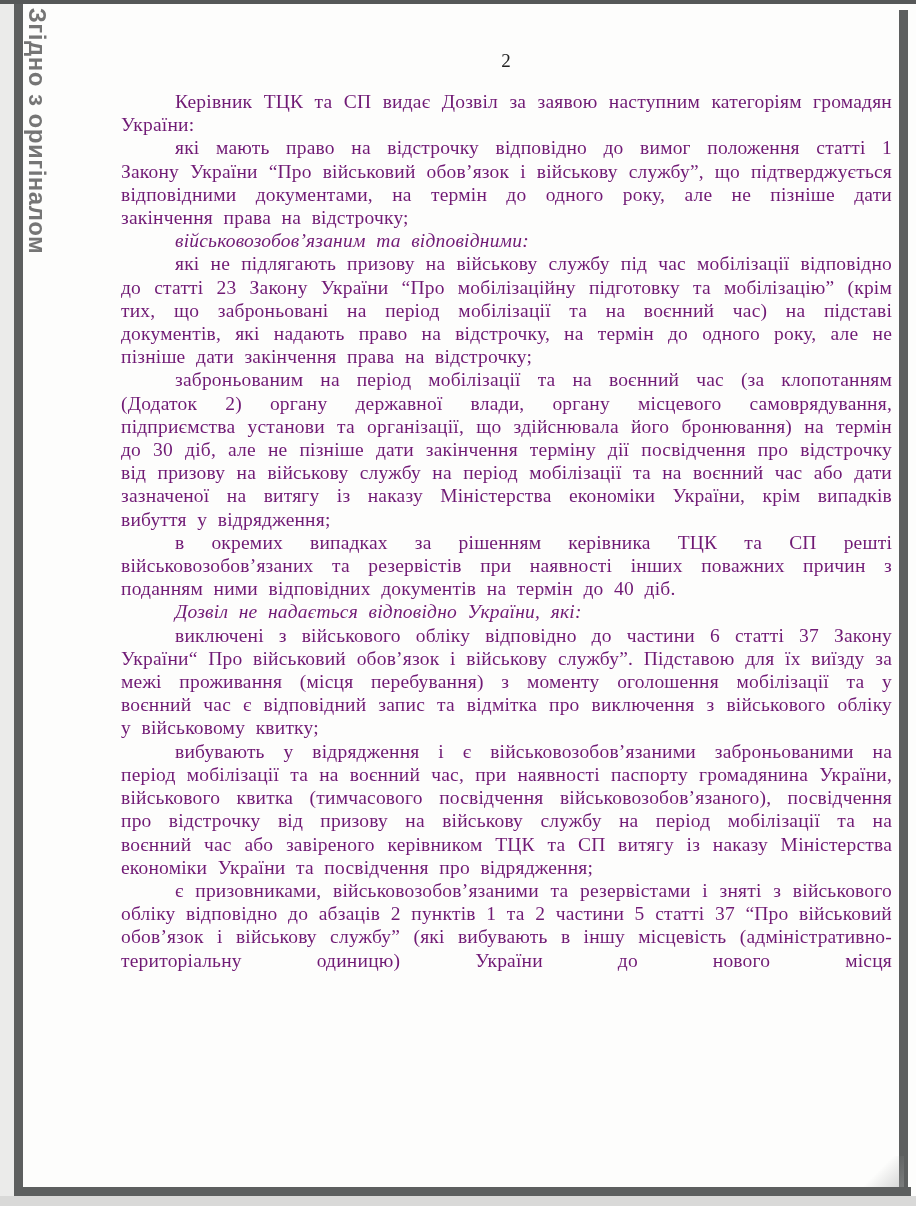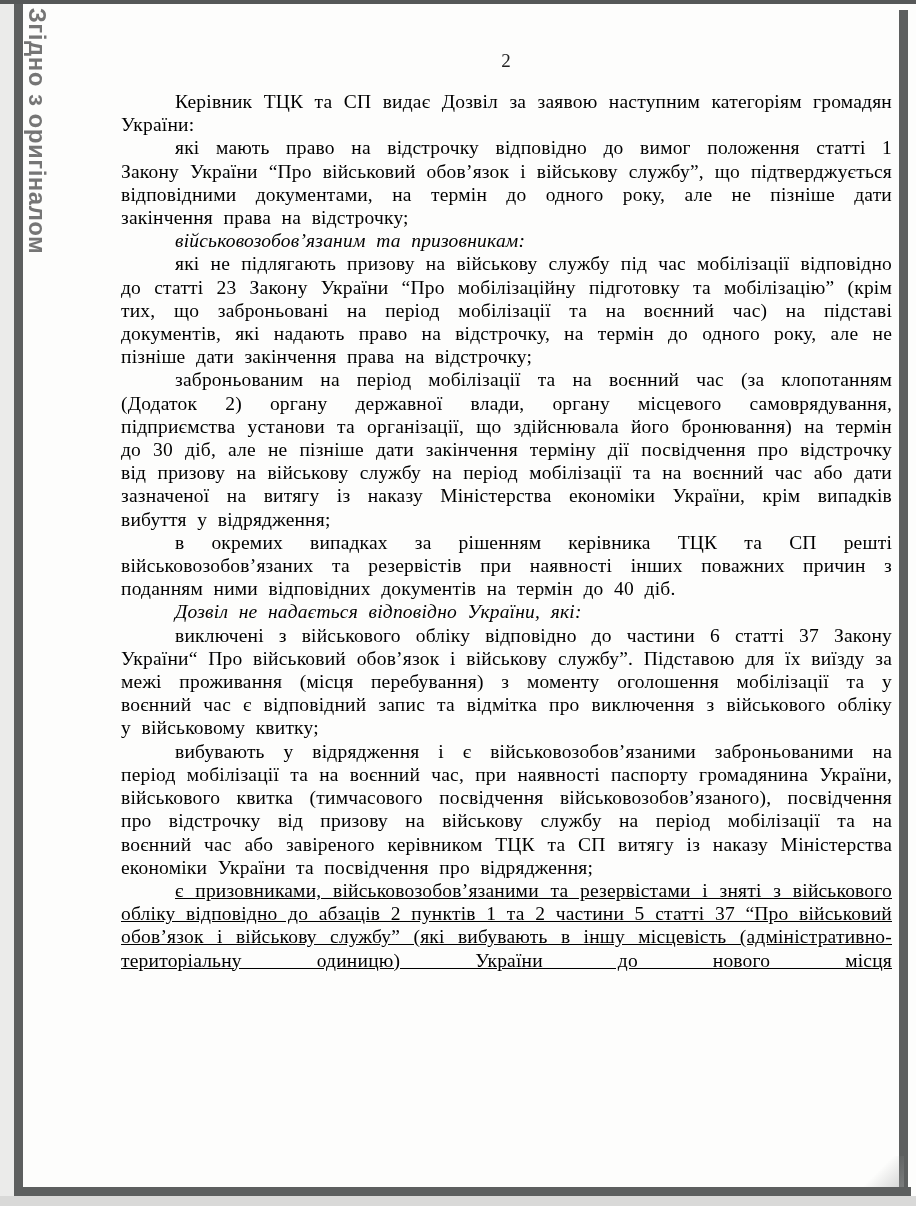--- a/index.html
+++ b/index.html
@@ -45,49 +45,49 @@
     text-align: center;
     font-size: 19px;
     color: #222;
   }
 
   .content {
     position: absolute;
     left: 121px; top: 90px; width: 771px;
     font-size: 19.5px;
     line-height: 23.2px;
-    color: #000000;
+    color: #701a75;
     text-align: justify;
     word-spacing: 5.5px;
     letter-spacing: 0.2px;
   }
   .content p { margin: 0; text-indent: 54px; }
   .content p.italic { font-style: italic; }
-  .content p.justify-last { text-align-last: justify; text-decoration: underline; }
+  .content p.justify-last { text-align-last: justify; }
 </style>
 </head>
 <body>
 
 <div class="outer-left"></div>
 <div class="outer-bottom"></div>
 
 <div class="frame-top"></div>
 <div class="frame-left"></div>
 <div class="frame-right"></div>
 <div class="frame-bottom"></div>
 <div class="corner-curl"></div>
 
 <div class="stamp">Згідно з оригіналом</div>
 
 <div class="page-number">2</div>
 
 <div class="content">
     <p class="">Керівник ТЦК та СП видає Дозвіл за заявою наступним категоріям громадян України:</p>
     <p class="">які мають право на відстрочку відповідно до вимог положення статті 1 Закону України “Про військовий обов’язок і військову службу”, що підтверджується відповідними документами, на термін до одного року, але не пізніше дати закінчення права на відстрочку;</p>
-    <p class="italic">військовозобов’язаним та призовникам:</p>
+    <p class="italic">військовозобов’язаним та відповідними:</p>
     <p class="">які не підлягають призову на військову службу під час мобілізації відповідно до статті 23 Закону України “Про мобілізаційну підготовку та мобілізацію” (крім тих, що заброньовані на період мобілізації та на воєнний час) на підставі документів, які надають право на відстрочку, на термін до одного року, але не пізніше дати закінчення права на відстрочку;</p>
     <p class="">заброньованим на період мобілізації та на воєнний час (за клопотанням (Додаток 2) органу державної влади, органу місцевого самоврядування, підприємства установи та організації, що здійснювала його бронювання) на термін до 30 діб, але не пізніше дати закінчення терміну дії посвідчення про відстрочку від призову на військову службу на період мобілізації та на воєнний час або дати зазначеної на витягу із наказу Міністерства економіки України, крім випадків вибуття у відрядження;</p>
     <p class="">в окремих випадках за рішенням керівника ТЦК та СП решті військовозобов’язаних та резервістів при наявності інших поважних причин з поданням ними відповідних документів на термін до 40 діб.</p>
     <p class="italic">Дозвіл не надається відповідно України, які:</p>
     <p class="">виключені з військового обліку відповідно до частини 6 статті 37 Закону України“ Про військовий обов’язок і військову службу”. Підставою для їх виїзду за межі проживання (місця перебування) з моменту оголошення мобілізації та у воєнний час є відповідний запис та відмітка про виключення з військового обліку у військовому квитку;</p>
     <p class="">вибувають у відрядження і є військовозобов’язаними заброньованими на період мобілізації та на воєнний час, при наявності паспорту громадянина України, військового квитка (тимчасового посвідчення військовозобов’язаного), посвідчення про відстрочку від призову на військову службу на період мобілізації та на воєнний час або завіреного керівником ТЦК та СП витягу із наказу Міністерства економіки України та посвідчення про відрядження;</p>
     <p class="justify-last">є призовниками, військовозобов’язаними та резервістами і зняті з військового обліку відповідно до абзаців 2 пунктів 1 та 2 частини 5 статті 37 “Про військовий обов’язок і військову службу” (які вибувають в іншу місцевість (адміністративно-територіальну одиницю) України до нового місця</p>
   </div>
 
 </body></html>

